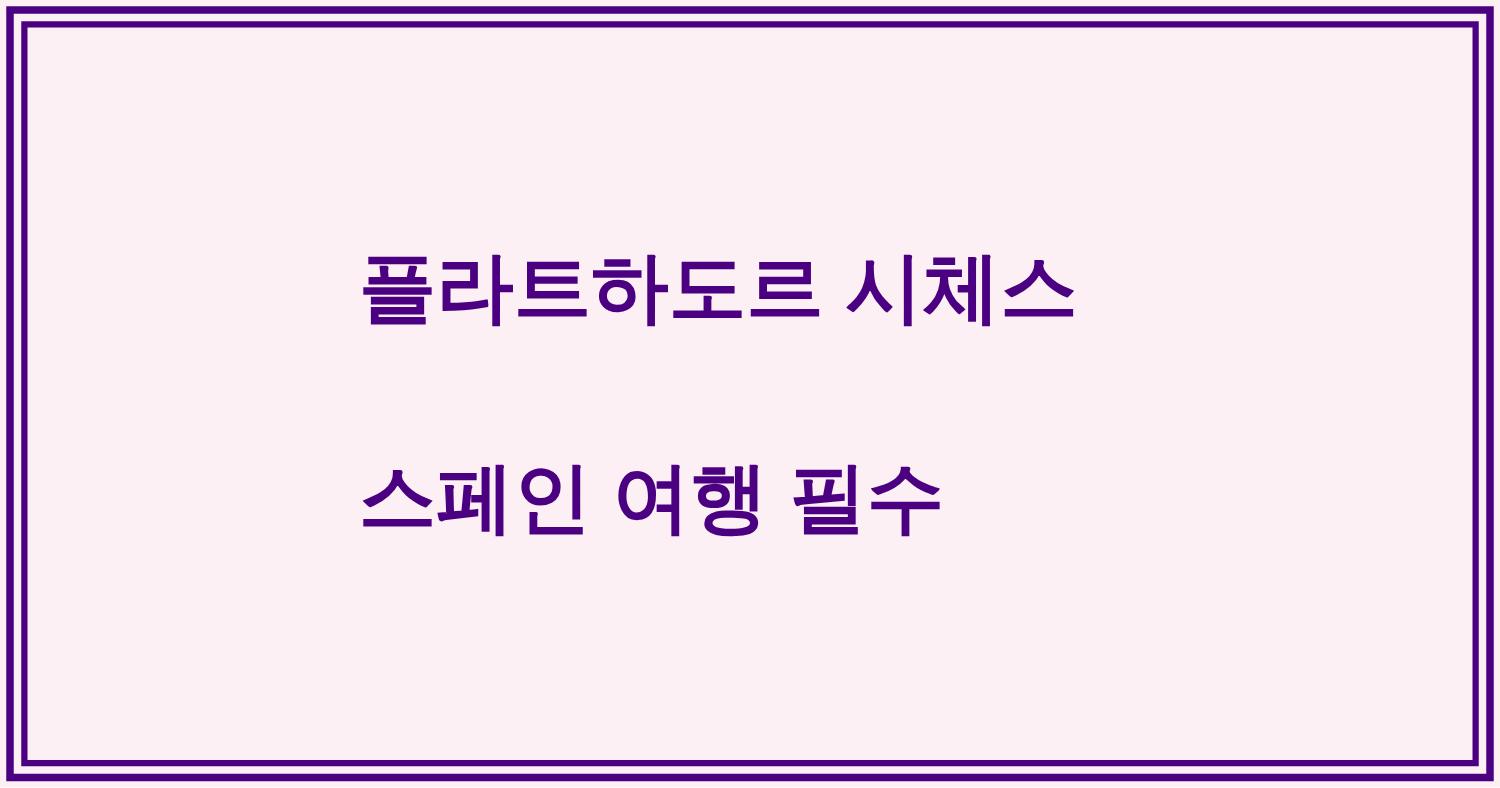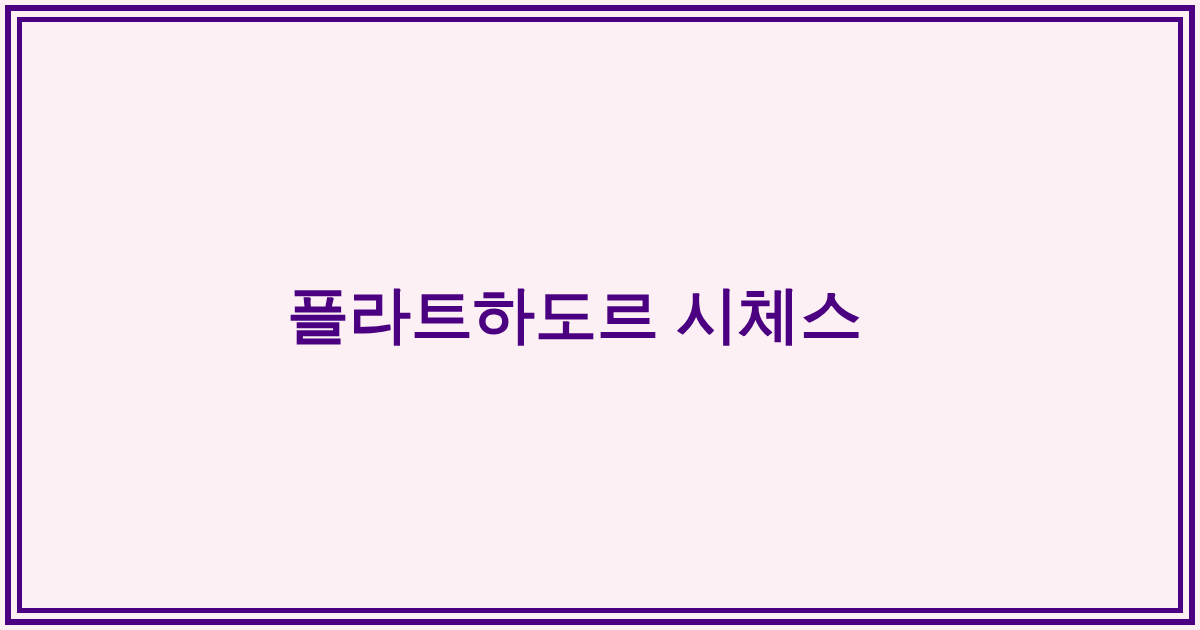--- a/index.html
+++ b/index.html
@@ -72,17 +72,18 @@
 </style>
 </head>
 <body>
 
 <div id="card">
   <div id="outer-frame">
     <div id="inner-frame">
       <div id="content">
         <h1 id="title">
           <span class="title-line">플라트하도르 시체스</span>
+          <span class="title-line">스페인 여행 필수</span>
         </h1>
       </div>
     </div>
   </div>
 </div>
 
 </body></html>

